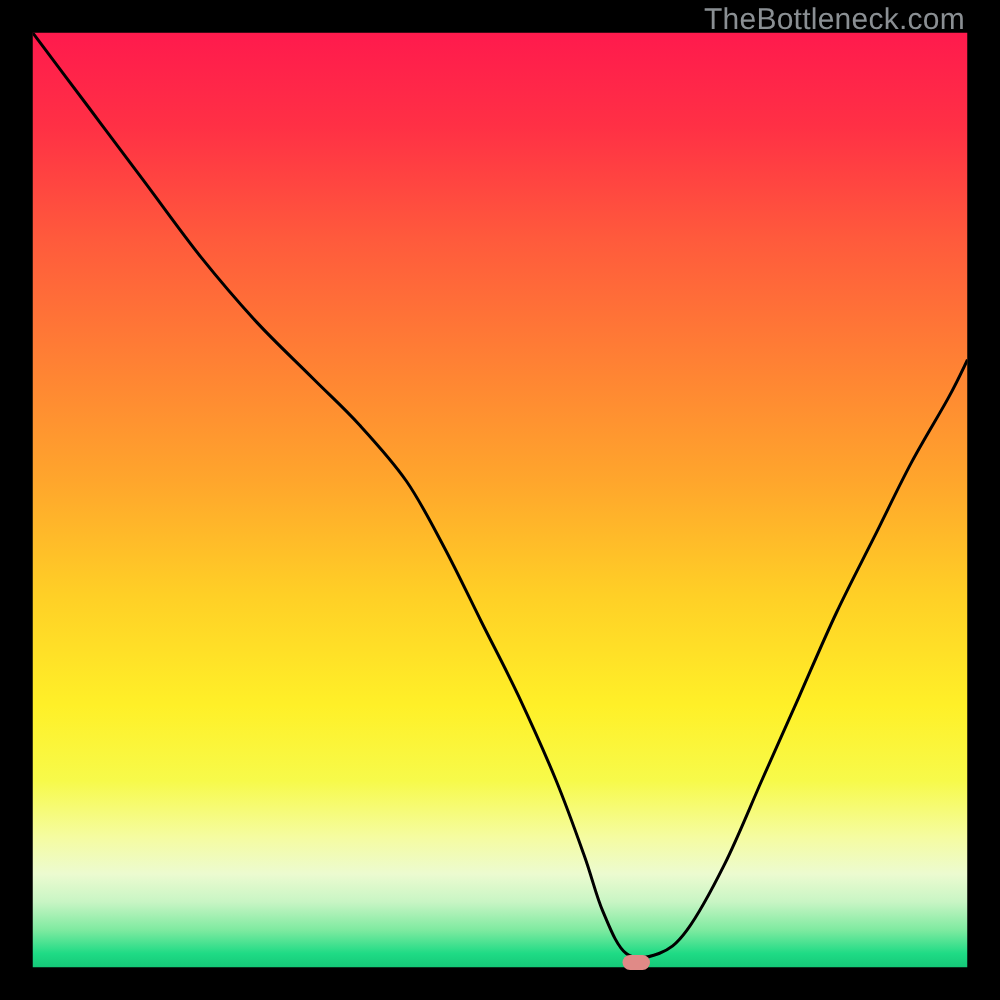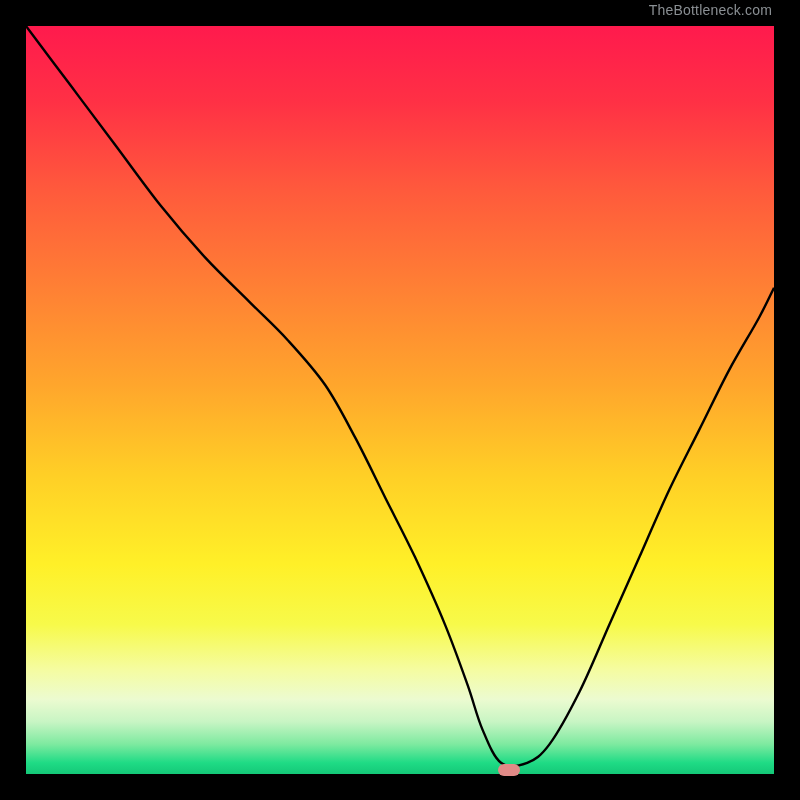--- a/index.html
+++ b/index.html
@@ -30,21 +30,21 @@
     position: absolute;
     width: 22px; height: 12px;
     border-radius: 6px;
     z-index: 3;
     transform: translate(-50%, -50%);
   }
   .watermark {
     position: absolute;
     top: 2px; right: 28px;
     color: #8a8f93;
-    font-size: 14px;
+    font-size: 24px;
     font-weight: 500;
     z-index: 5;
     letter-spacing: 0.2px;
     text-align: center;
   }
 </style>
 </head>
 <body>
 
 <div class="chart-frame">

